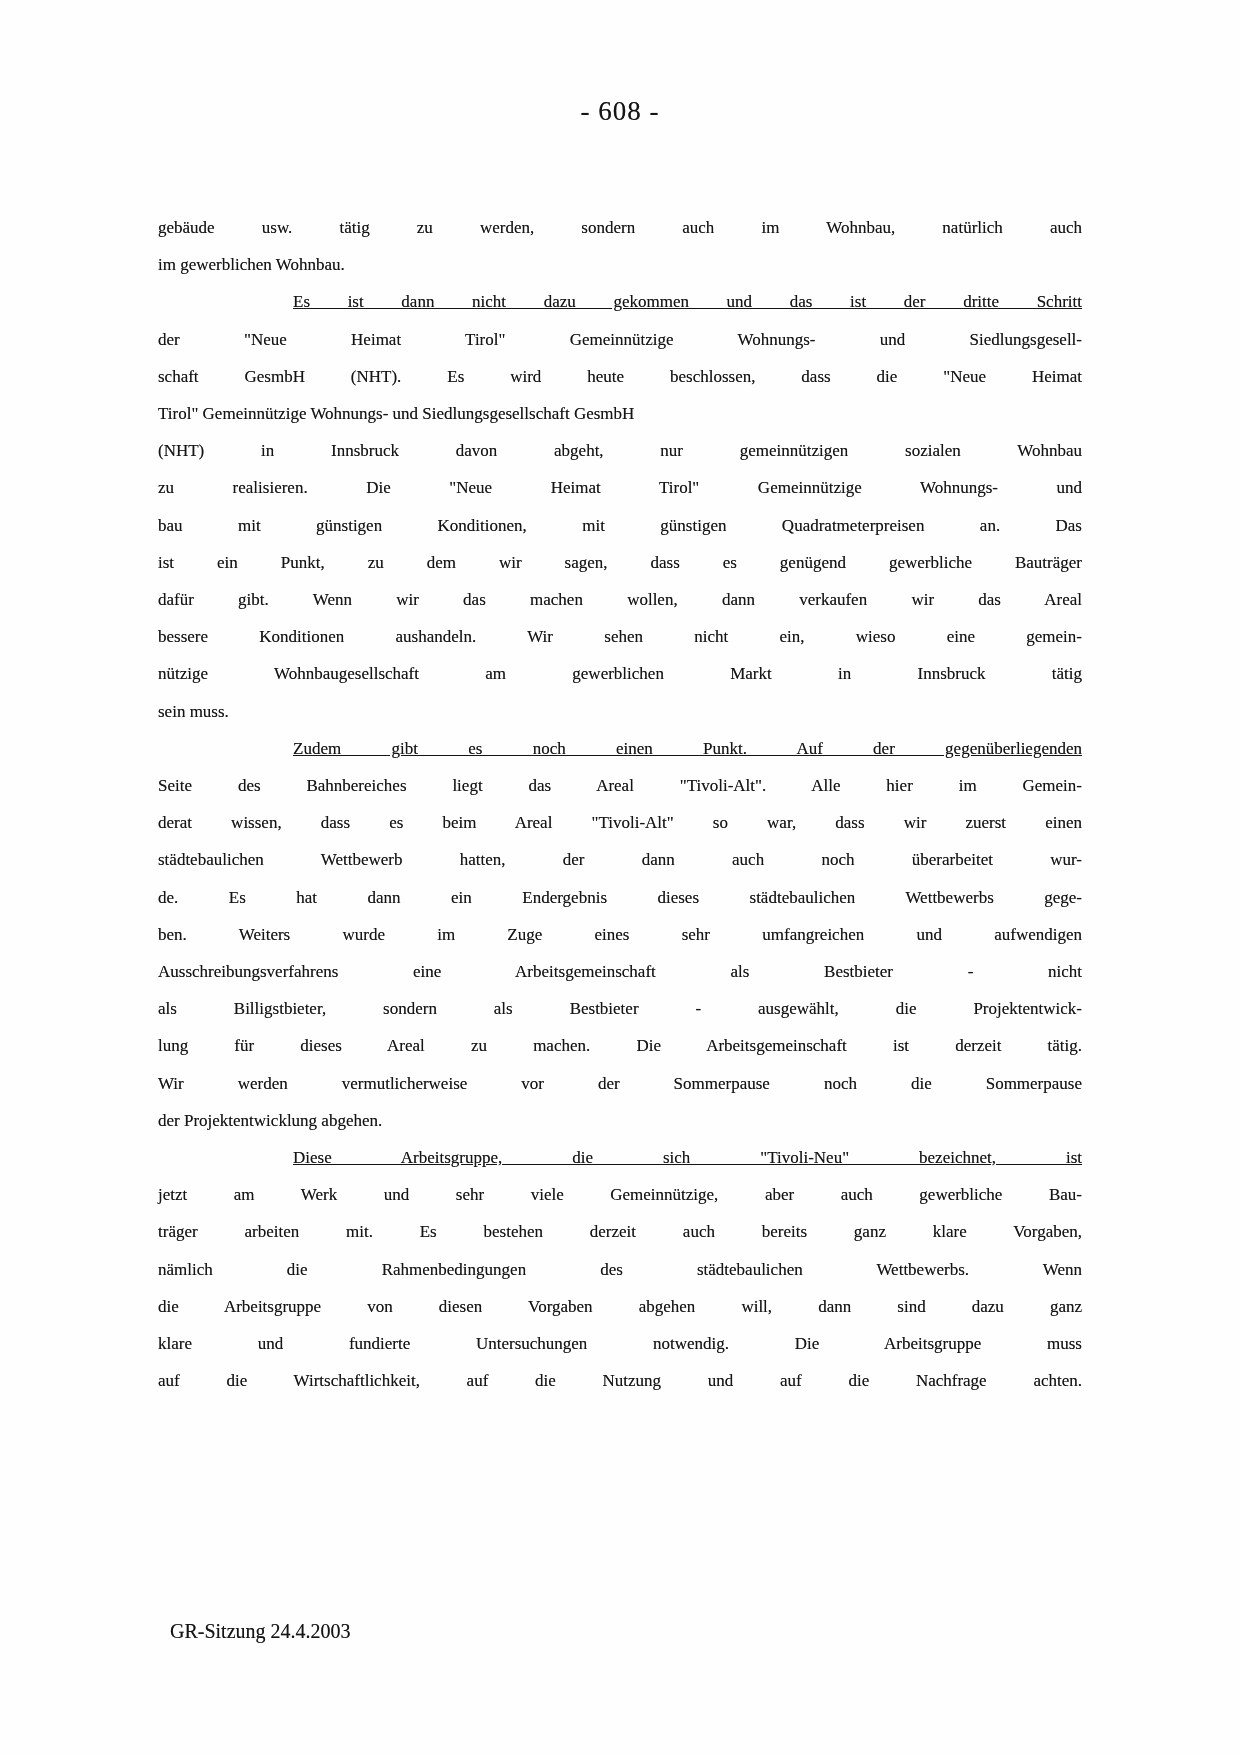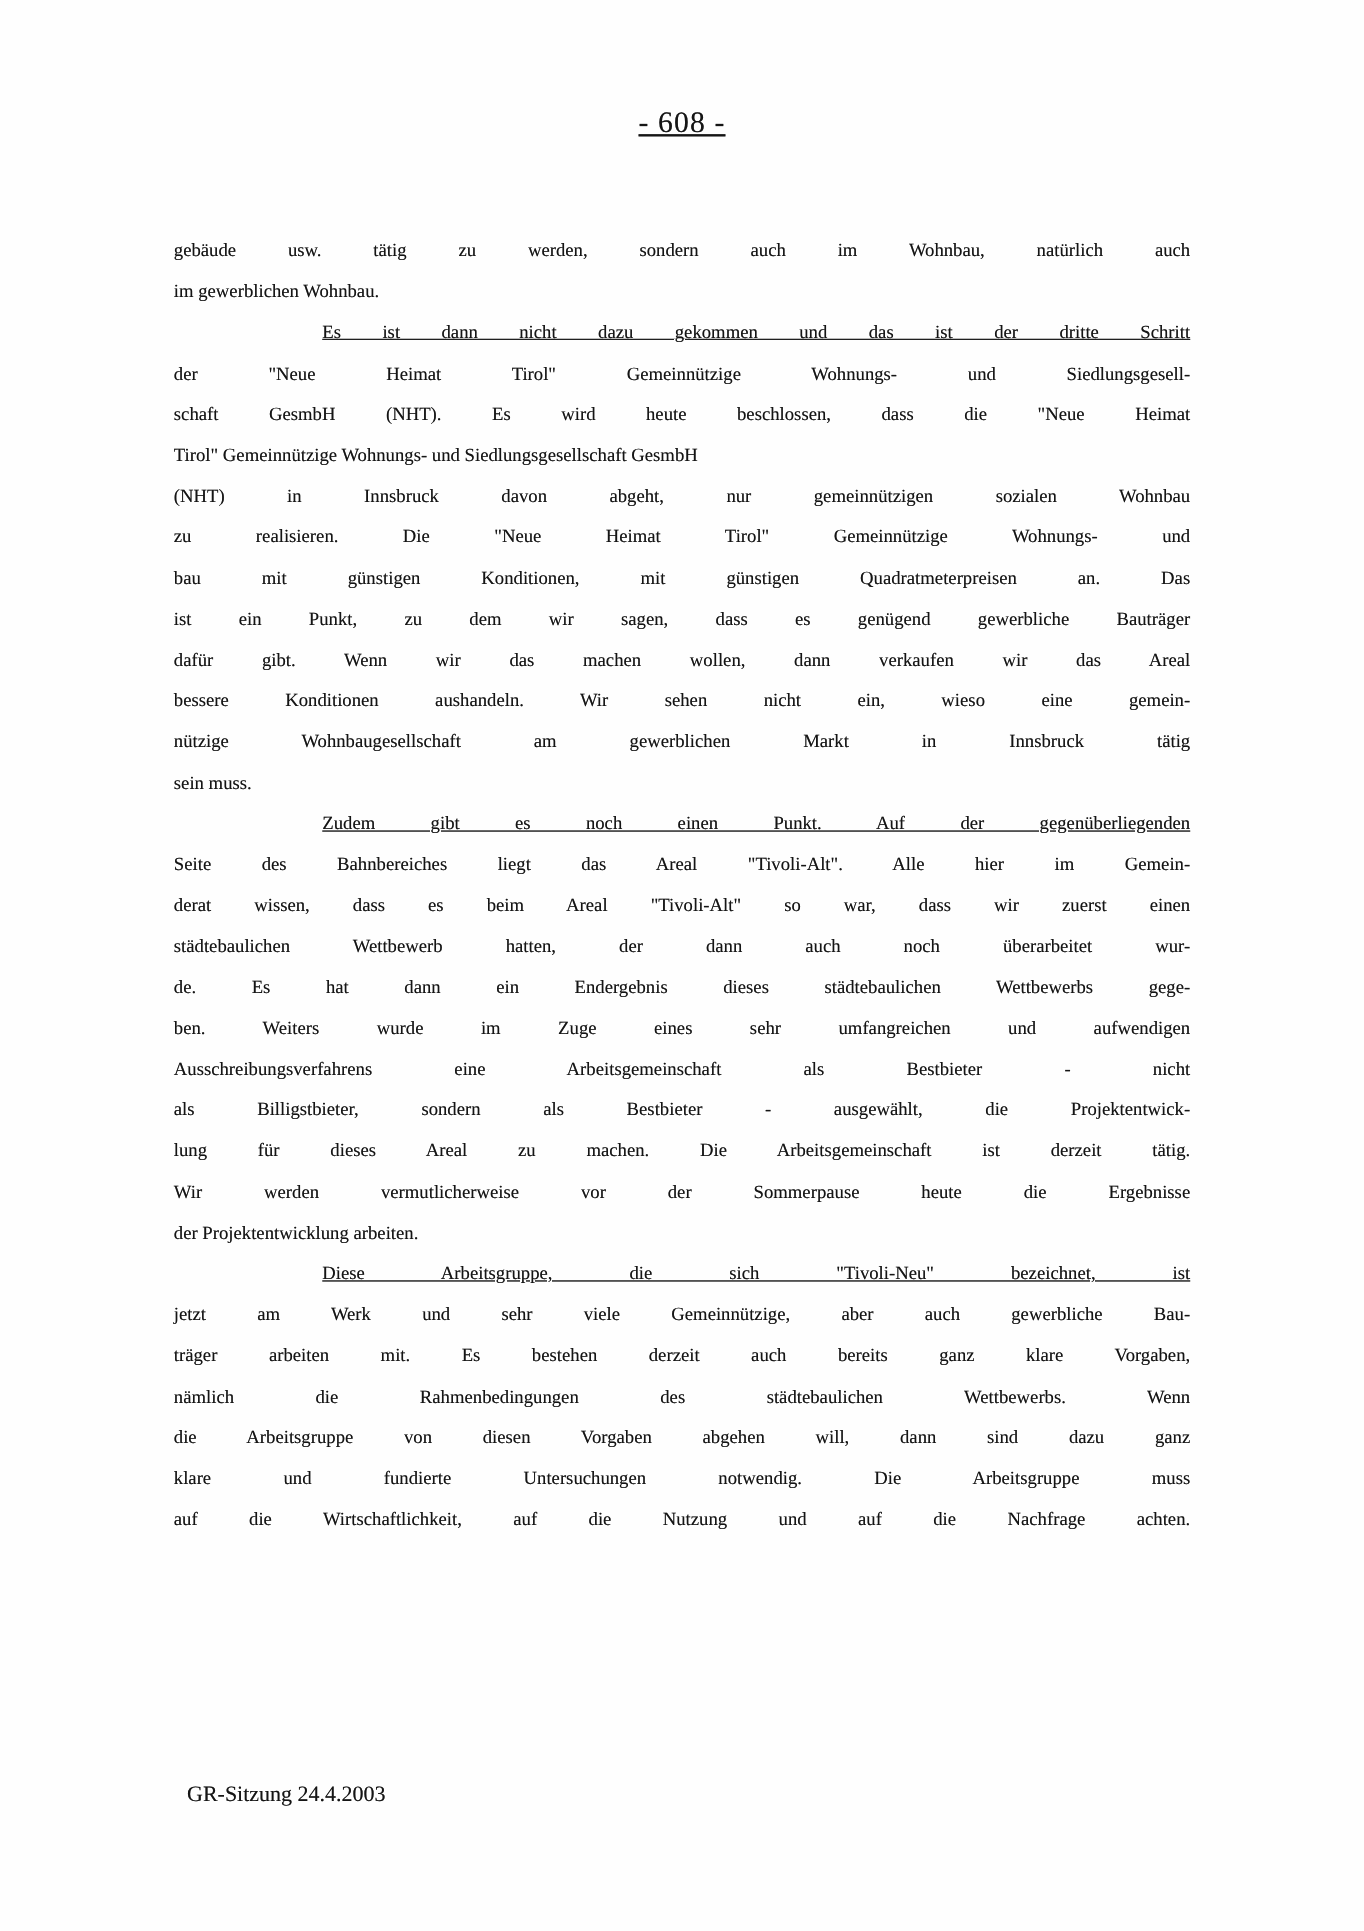--- a/index.html
+++ b/index.html
@@ -23,21 +23,20 @@
   
   .page-number {
     position: absolute;
     top: 96px;
     left: 0;
     width: 100%;
     text-align: center;
     font-size: 27px;
     letter-spacing: 1px;
     text-shadow: 0 0 0.5px rgba(0,0,0,0.5);
-    text-decoration: underline;
   }
   
   .body-text {
     position: absolute;
     left: 158px;
     top: 209px;
     width: 924px;
     font-size: 17px;
     line-height: 37.2px;
     text-shadow: 0 0 0.5px rgba(0,0,0,0.5);
@@ -96,22 +95,22 @@
       <div class="paragraph">
         <div class="line indent">Zudem gibt es noch einen Punkt. Auf der gegenüberliegenden</div>
         <div class="line">Seite des Bahnbereiches liegt das Areal "Tivoli-Alt". Alle hier im Gemein-</div>
         <div class="line">derat wissen, dass es beim Areal "Tivoli-Alt" so war, dass wir zuerst einen</div>
         <div class="line">städtebaulichen Wettbewerb hatten, der dann auch noch überarbeitet wur-</div>
         <div class="line">de. Es hat dann ein Endergebnis dieses städtebaulichen Wettbewerbs gege-</div>
         <div class="line">ben. Weiters wurde im Zuge eines sehr umfangreichen und aufwendigen</div>
         <div class="line">Ausschreibungsverfahrens eine Arbeitsgemeinschaft als Bestbieter - nicht</div>
         <div class="line">als Billigstbieter, sondern als Bestbieter - ausgewählt, die Projektentwick-</div>
         <div class="line">lung für dieses Areal zu machen. Die Arbeitsgemeinschaft ist derzeit tätig.</div>
-        <div class="line">Wir werden vermutlicherweise vor der Sommerpause heute die Ergebnisse</div>
-        <div class="line no-just">der Projektentwicklung arbeiten.</div>
+        <div class="line">Wir werden vermutlicherweise vor der Sommerpause noch die Sommerpause</div>
+        <div class="line no-just">der Projektentwicklung abgehen.</div>
       </div>
       <div class="paragraph">
         <div class="line indent">Diese Arbeitsgruppe, die sich "Tivoli-Neu" bezeichnet, ist</div>
         <div class="line">jetzt am Werk und sehr viele Gemeinnützige, aber auch gewerbliche Bau-</div>
         <div class="line">träger arbeiten mit. Es bestehen derzeit auch bereits ganz klare Vorgaben,</div>
         <div class="line">nämlich die Rahmenbedingungen des städtebaulichen Wettbewerbs. Wenn</div>
         <div class="line">die Arbeitsgruppe von diesen Vorgaben abgehen will, dann sind dazu ganz</div>
         <div class="line">klare und fundierte Untersuchungen notwendig. Die Arbeitsgruppe muss</div>
         <div class="line">auf die Wirtschaftlichkeit, auf die Nutzung und auf die Nachfrage achten.</div>
       </div>

